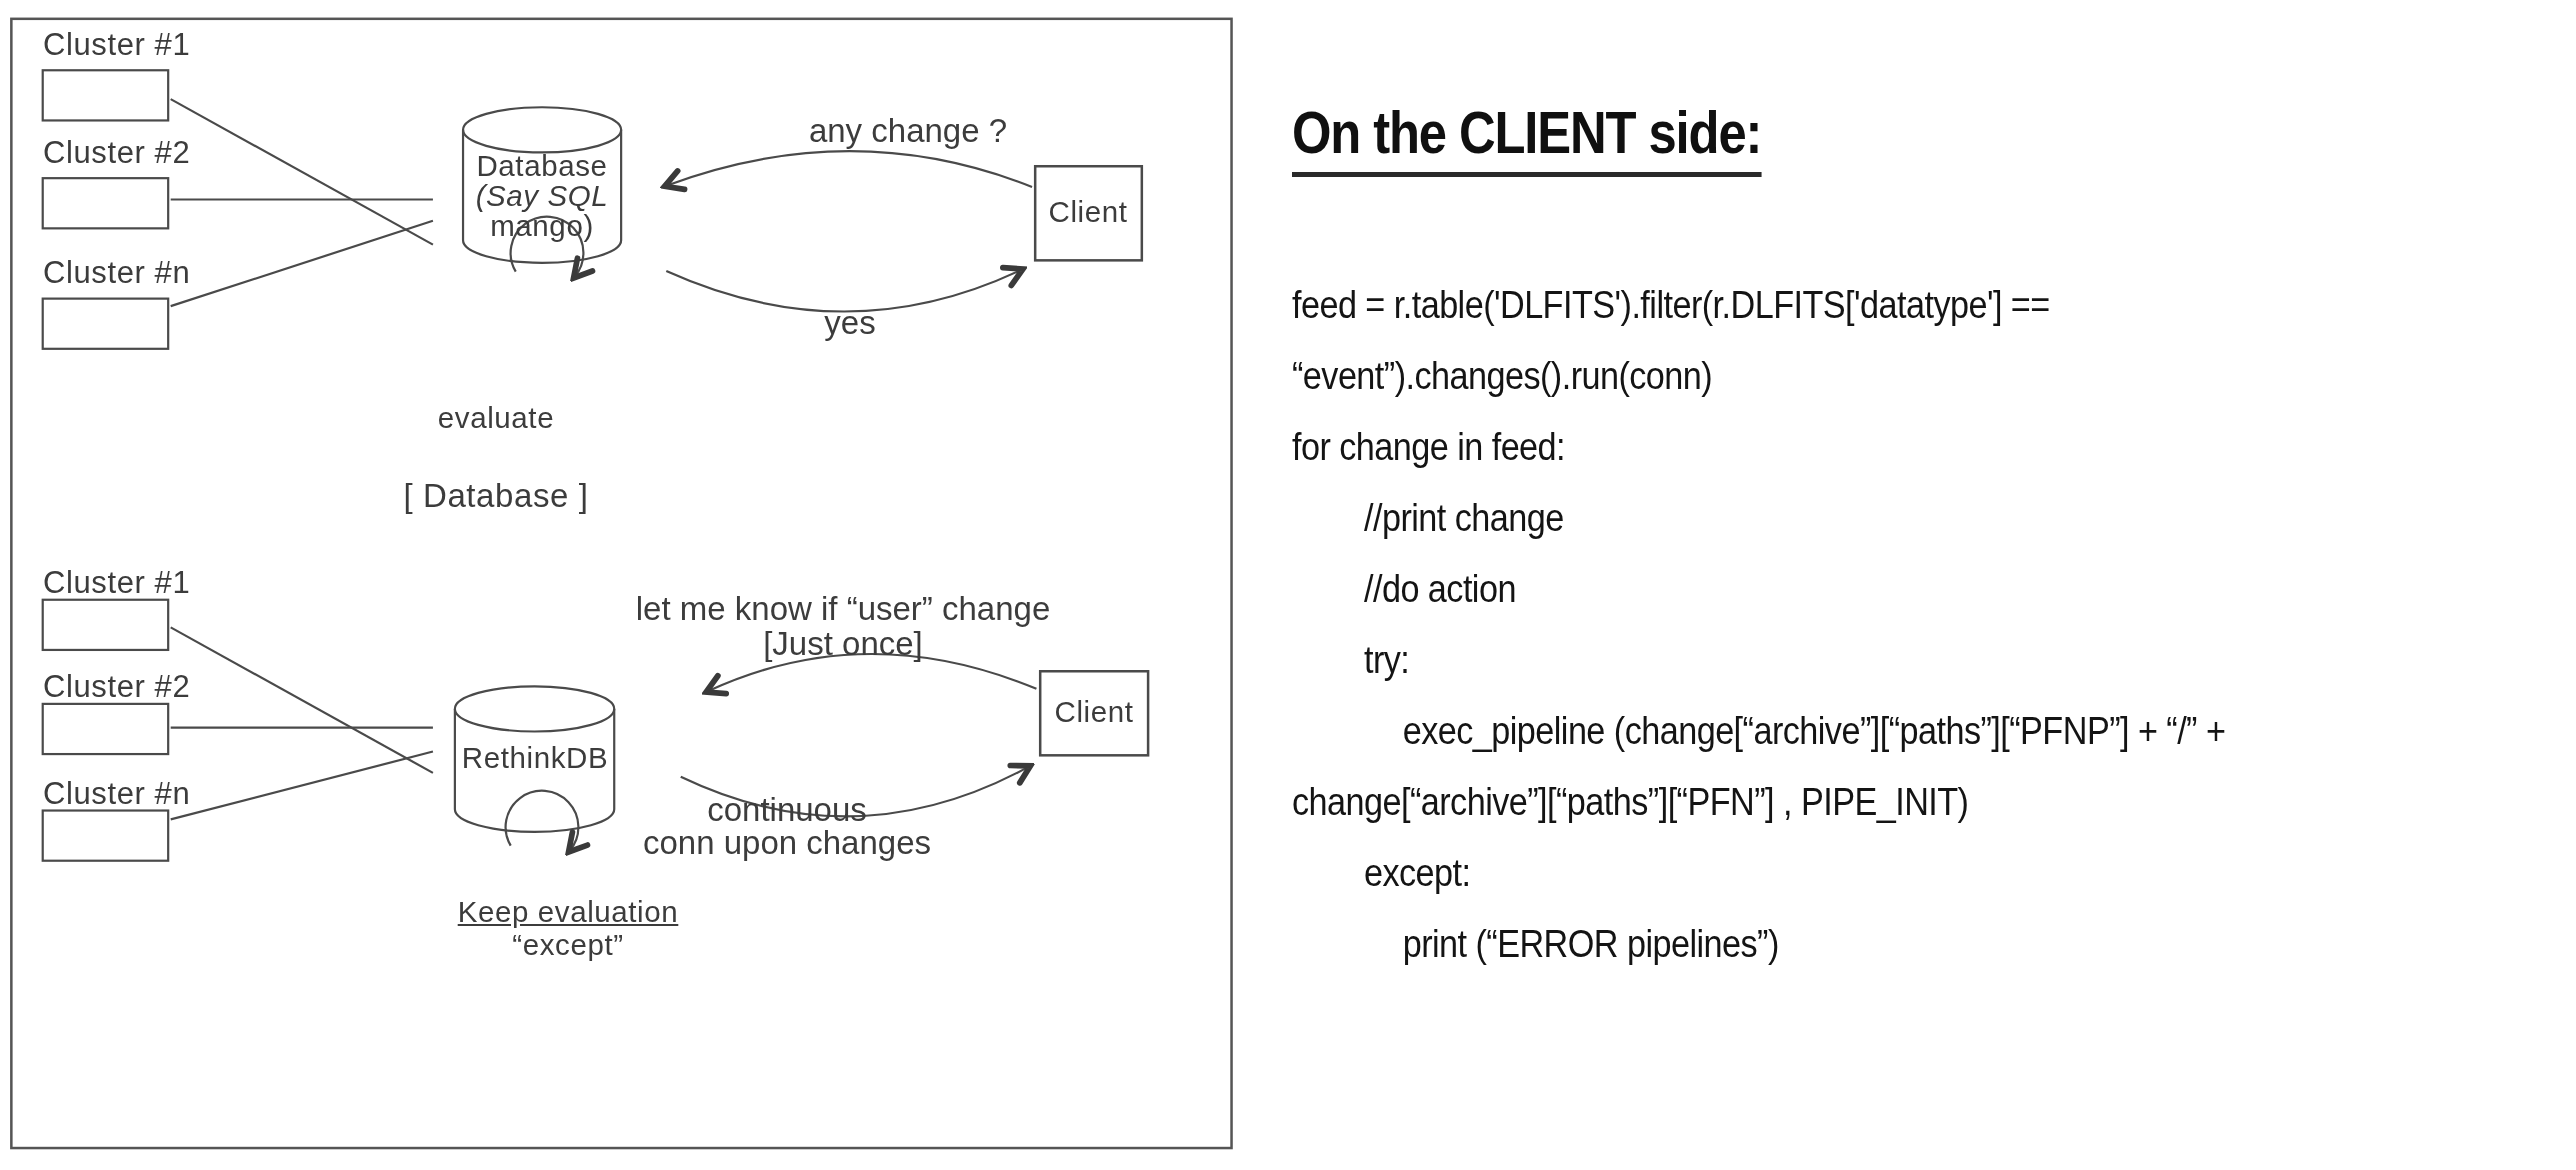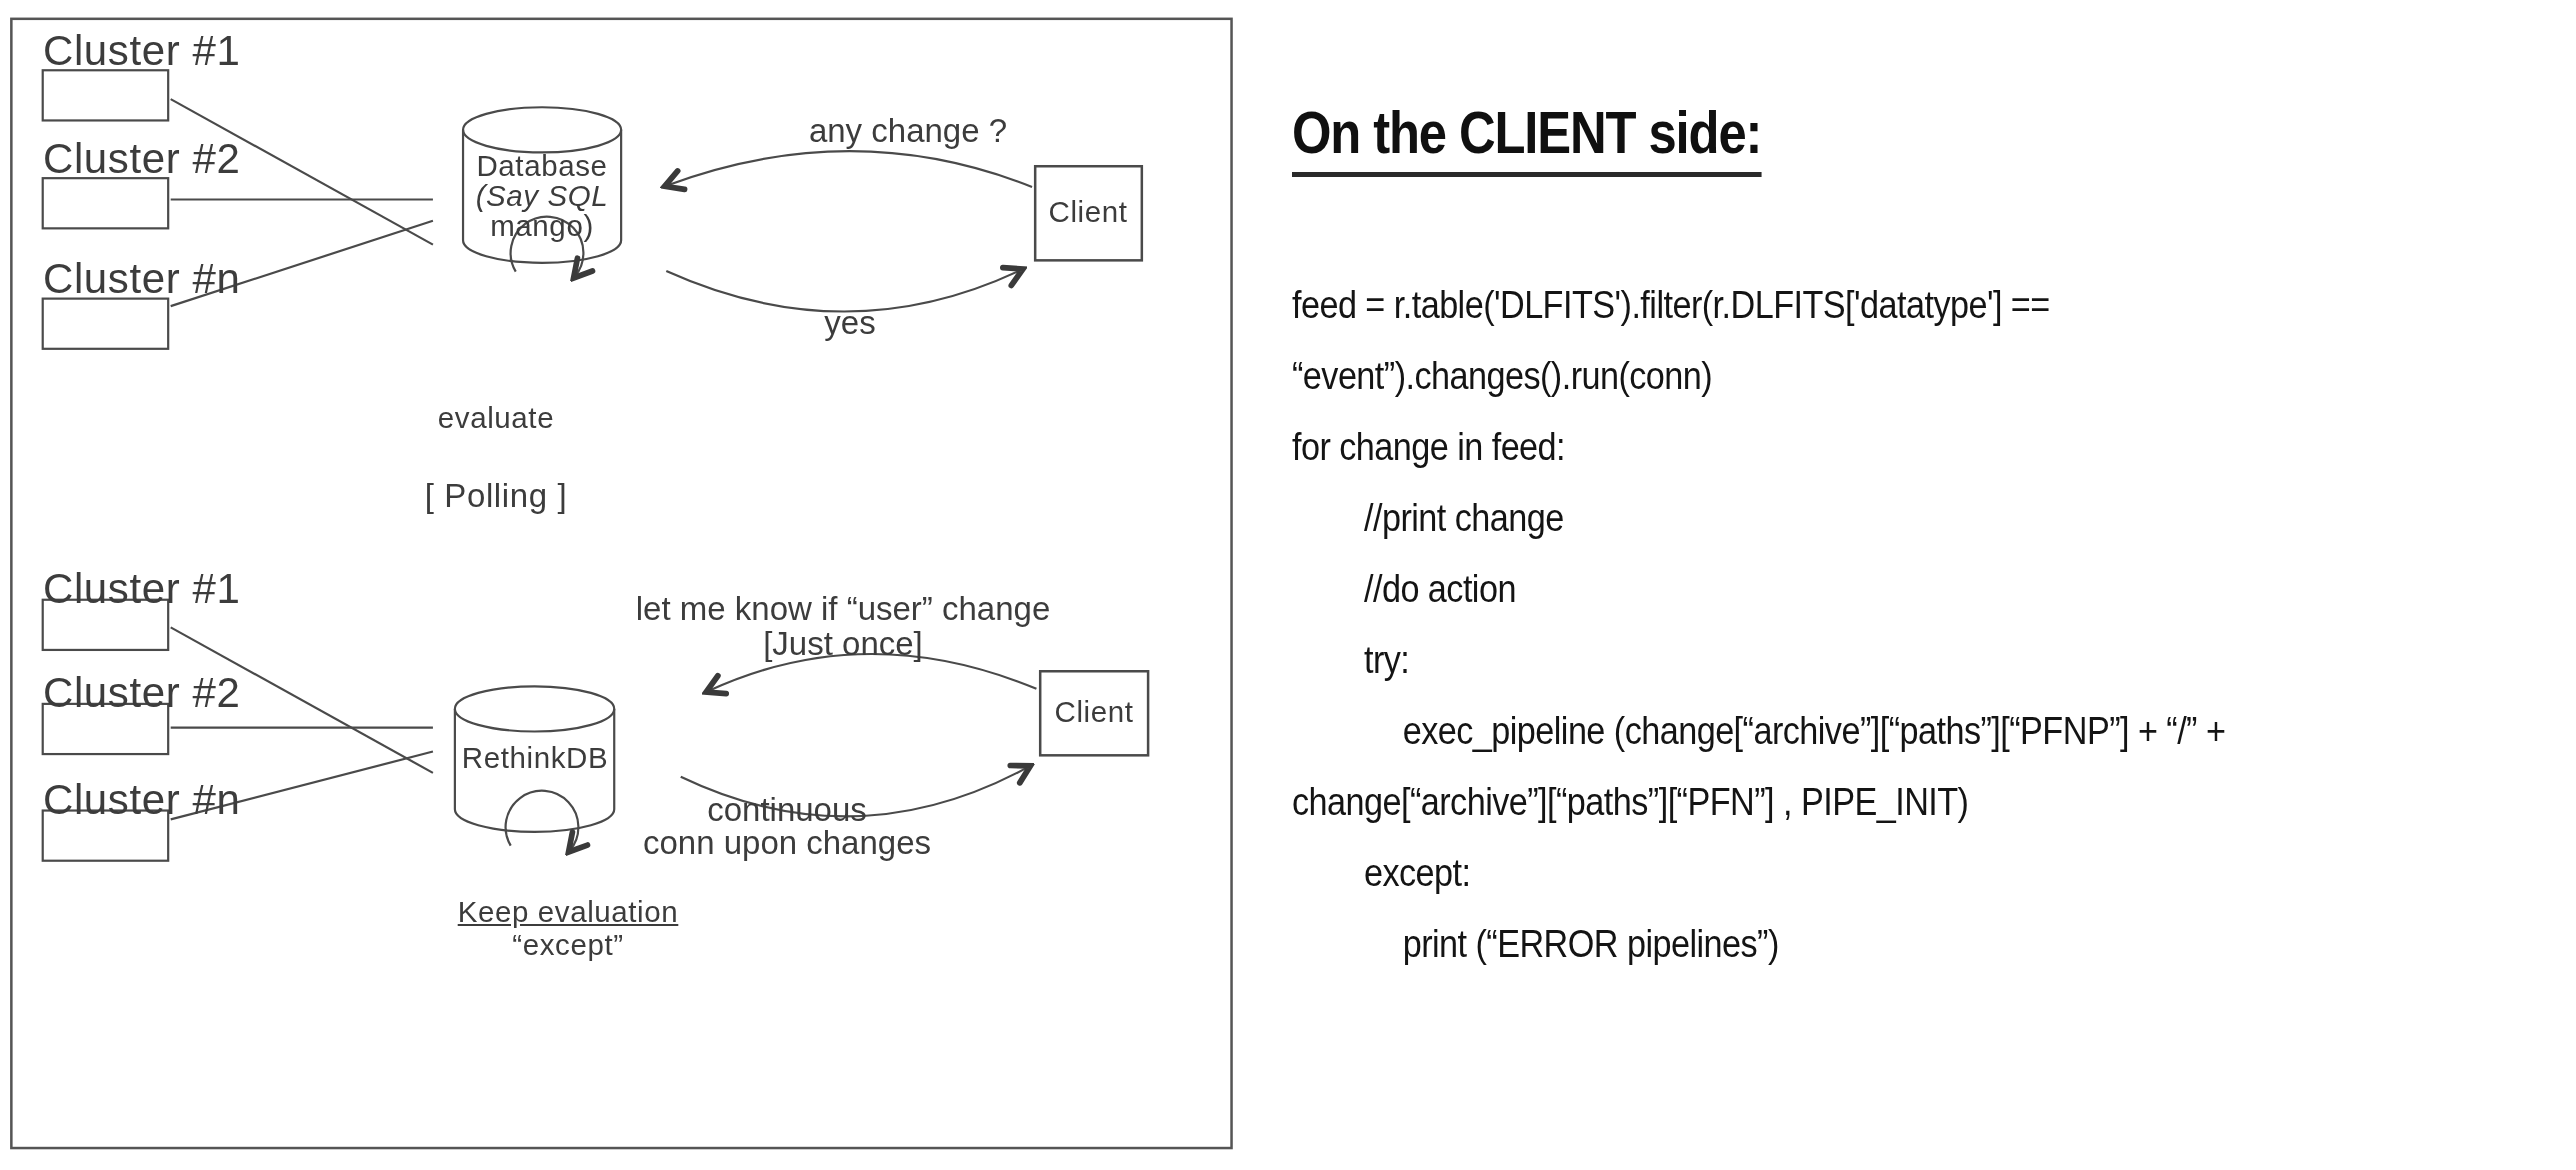--- a/index.html
+++ b/index.html
@@ -11,21 +11,21 @@
     overflow:hidden;
   }
   svg.shapes{position:absolute;left:0;top:0;width:2576px;height:1170px;}
   .lbl{
     position:absolute;
     color:#3c3c3c;
     white-space:nowrap;
     line-height:1.05;
   }
   .ctr{transform:translateX(-50%);text-align:center;}
-  .f-cluster{font-size:42px;letter-spacing:0.6px;}
+  .f-cluster{font-size:31px;letter-spacing:0.6px;}
   .f-node{font-size:29.5px;letter-spacing:0.6px;}
   .f-arc{font-size:33px;}
   .f-caption{font-size:33px;letter-spacing:0.6px;}
   
   .heading{
     position:absolute;left:1292px;top:99px;
     font-size:59px;font-weight:700;color:#101010;
     letter-spacing:-1.3px;
     border-bottom:5px solid #2a2a2a;
     padding-bottom:5px;
@@ -103,21 +103,21 @@
   <div class="lbl f-node ctr" style="left:542px;top:151px;">Database</div>
   <div class="lbl f-node ctr" style="left:542px;top:181px;font-style:italic;">(Say SQL</div>
   <div class="lbl f-node ctr" style="left:542px;top:211px;">mango)</div>
 
   <div class="lbl f-node ctr" style="left:1088px;top:197px;">Client</div>
 
   <div class="lbl f-arc ctr" style="left:868px;top:114px;margin-left:40px;">any change ?</div>
   <div class="lbl f-arc ctr" style="left:850px;top:306px;">yes</div>
 
   <div class="lbl f-node ctr" style="left:496px;top:403px;">evaluate</div>
-  <div class="lbl f-caption ctr" style="left:496px;top:479px;">[ Polling ]</div>
+  <div class="lbl f-caption ctr" style="left:496px;top:479px;">[ Database ]</div>
 
   <div class="lbl f-cluster" style="left:43px;top:567px;">Cluster #1</div>
   <div class="lbl f-cluster" style="left:43px;top:671px;">Cluster #2</div>
   <div class="lbl f-cluster" style="left:43px;top:778px;">Cluster #n</div>
 
   <div class="lbl f-node ctr" style="left:535px;top:743px;">RethinkDB</div>
 
   <div class="lbl f-node ctr" style="left:1094px;top:697px;">Client</div>
 
   <div class="lbl f-arc ctr" style="left:843px;top:592px;">let me know if “user” change</div>

